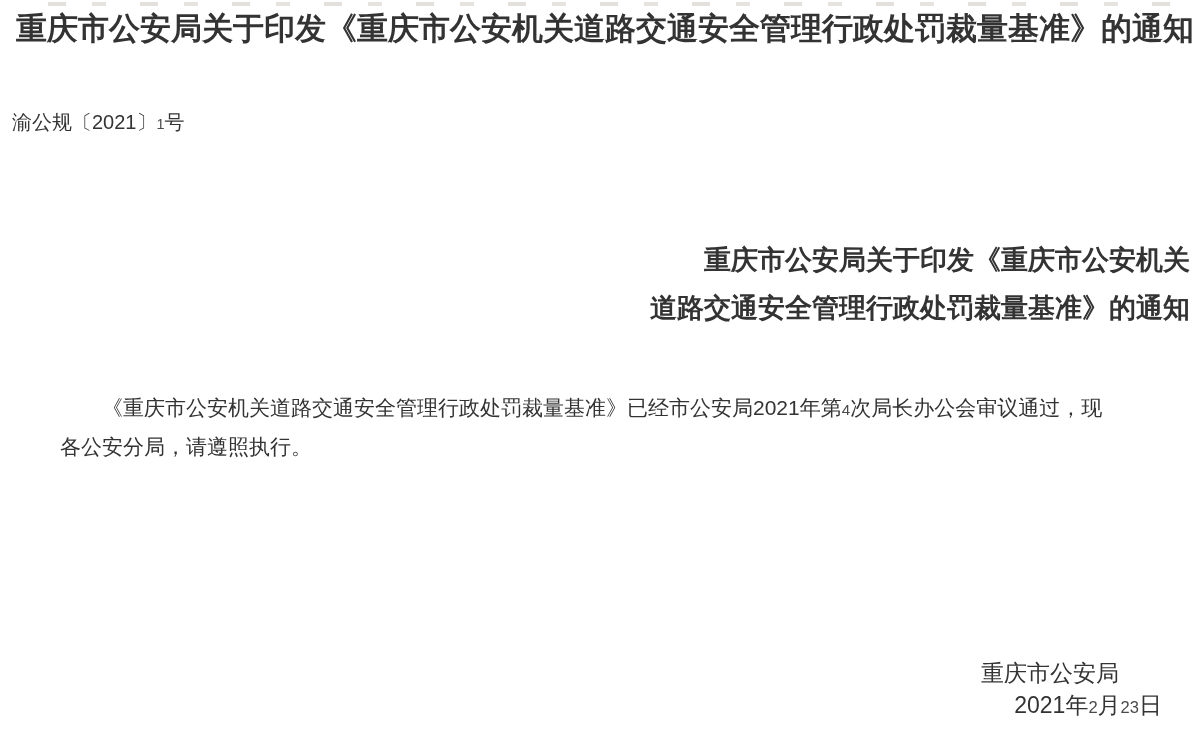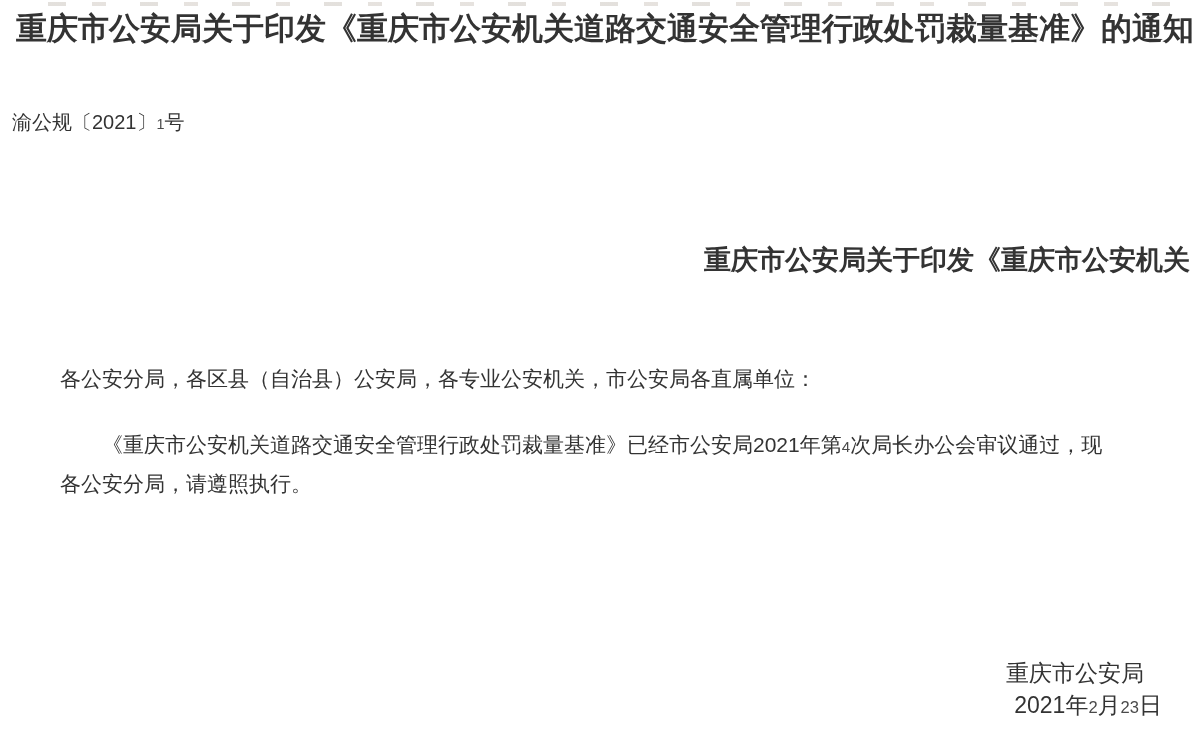--- a/index.html
+++ b/index.html
@@ -67,42 +67,42 @@
     .closing {
       position: absolute;
       top: 658px; left: 0;
       width: 1200px;
       text-align: right;
       font-size: 23px;
       color: #333333;
     }
     .closing .agency {
       line-height: 30px;
-      padding-right: 56px;
+      padding-right: 81px;
     }
     .closing .date {
       line-height: 30px;
       margin-top: 2px;
       padding-right: 38px;
     }
   </style>
 </head>
 <body>
 
 <div class="clipped-row"></div>
 
 <h1 class="top-title">重庆市公安局关于印发《重庆市公安机关道路交通安全管理行政处罚裁量基准》的通知</h1>
 
 <div class="doc-number"><span>渝公规〔2021〕</span><span class="num-sm">1</span><span>号</span></div>
 
 <h2 class="heading">
   <span class="hl">重庆市公安局关于印发《重庆市公安机关</span>
+  <span class="hl">道路交通安全管理行政处罚裁量基准》的通知</span>
 </h2>
 
 <div class="doc-body">
-  <p class="salutation">各公安分局，各区县（自治县）公安局，各专业公安机关，市公安局各直属单位：</p>
   <p class="para"><span>《重庆市公安机关道路交通安全管理行政处罚裁量基准》已经市公安局2021年第</span><span class="num-sm">4</span><span>次局长办公会审议通过，现</span><br><span>各公安分局，请遵照执行。</span></p>
 </div>
 
 <div class="closing">
   <div class="agency">重庆市公安局</div>
   <div class="date"><span>2021年</span><span class="num-sm">2</span><span>月</span><span class="num-sm">23</span><span>日</span></div>
 </div>
 
 </body></html>

